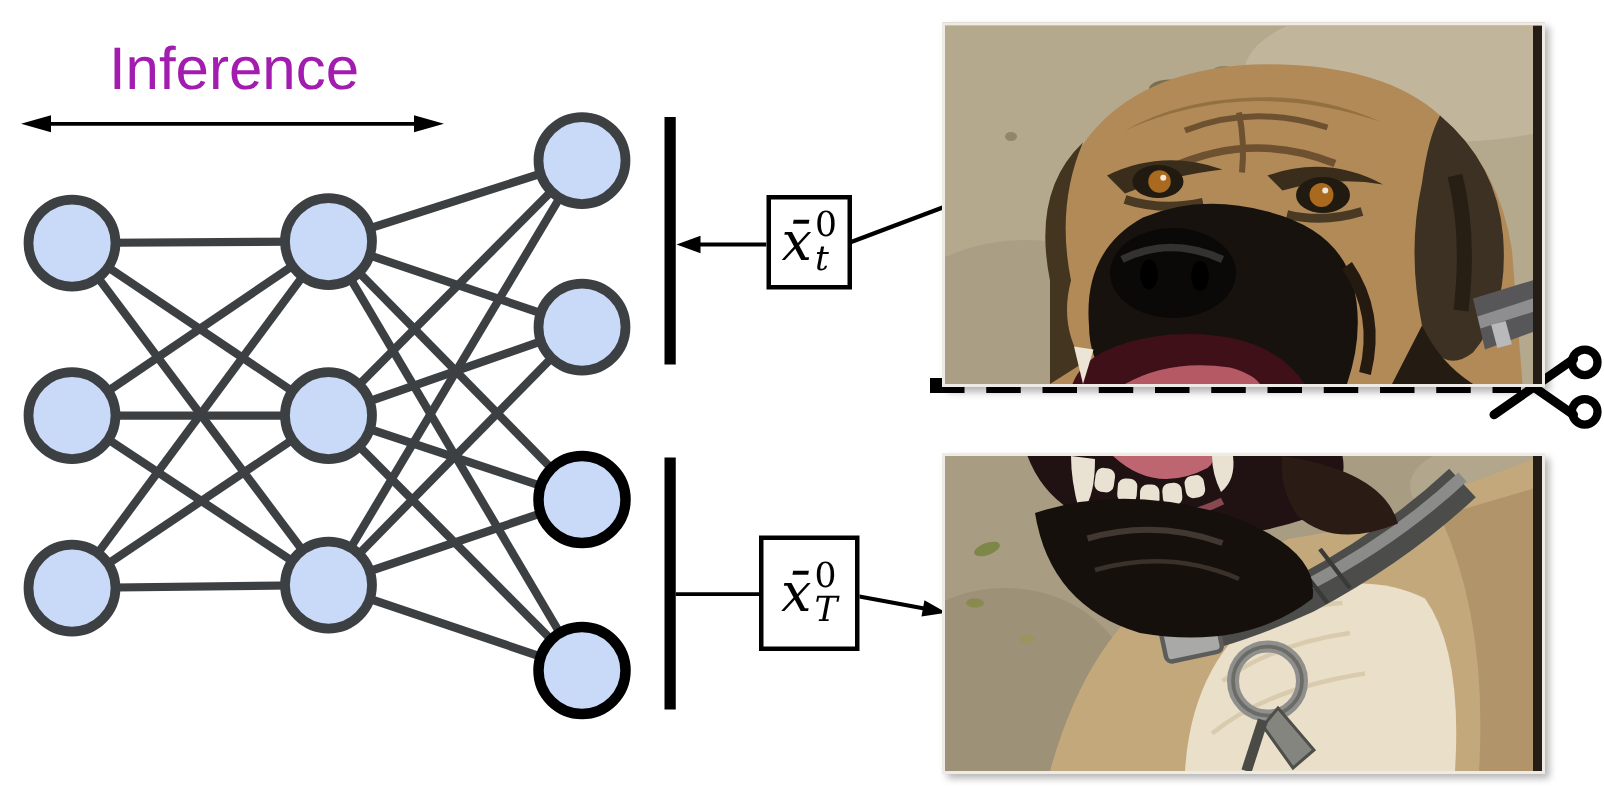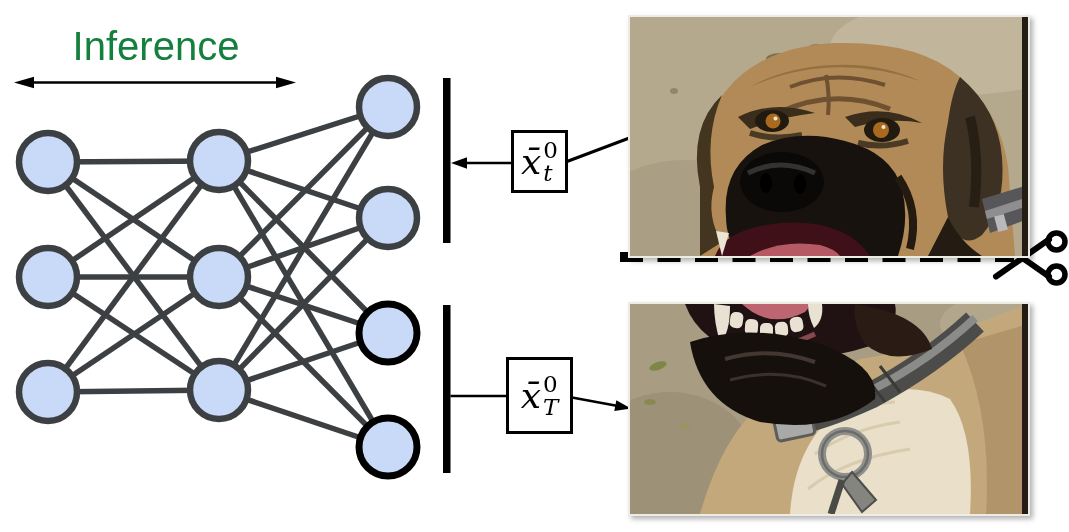--- a/index.html
+++ b/index.html
@@ -3,21 +3,21 @@
 <meta charset="utf-8">
 <style>
   html,body{margin:0;padding:0;background:#ffffff;}
   .canvas{
     position:relative;width:1069px;height:532px;background:#ffffff;overflow:hidden;
     font-family:"Liberation Sans",sans-serif;
   }
   .abs{position:absolute;}
   #inference-label{
     left:15px;top:24px;width:282px;text-align:center;
-    font-size:40px;color:#15803d;letter-spacing:0px;
+    font-size:40px;color:#a21caf;letter-spacing:0px;
   }
   svg{display:block;}
   #main-overlay{left:0;top:0;}
   .math-box{
     position:absolute;background:#fff;border:3.5px solid #000;
     display:flex;align-items:center;justify-content:center;
     font-family:"DejaVu Serif",serif;color:#000;box-sizing:border-box;
   }
   #box-xt{left:511px;top:130px;width:57px;height:63px;}
   #box-xT{left:506px;top:357px;width:67px;height:77px;}

